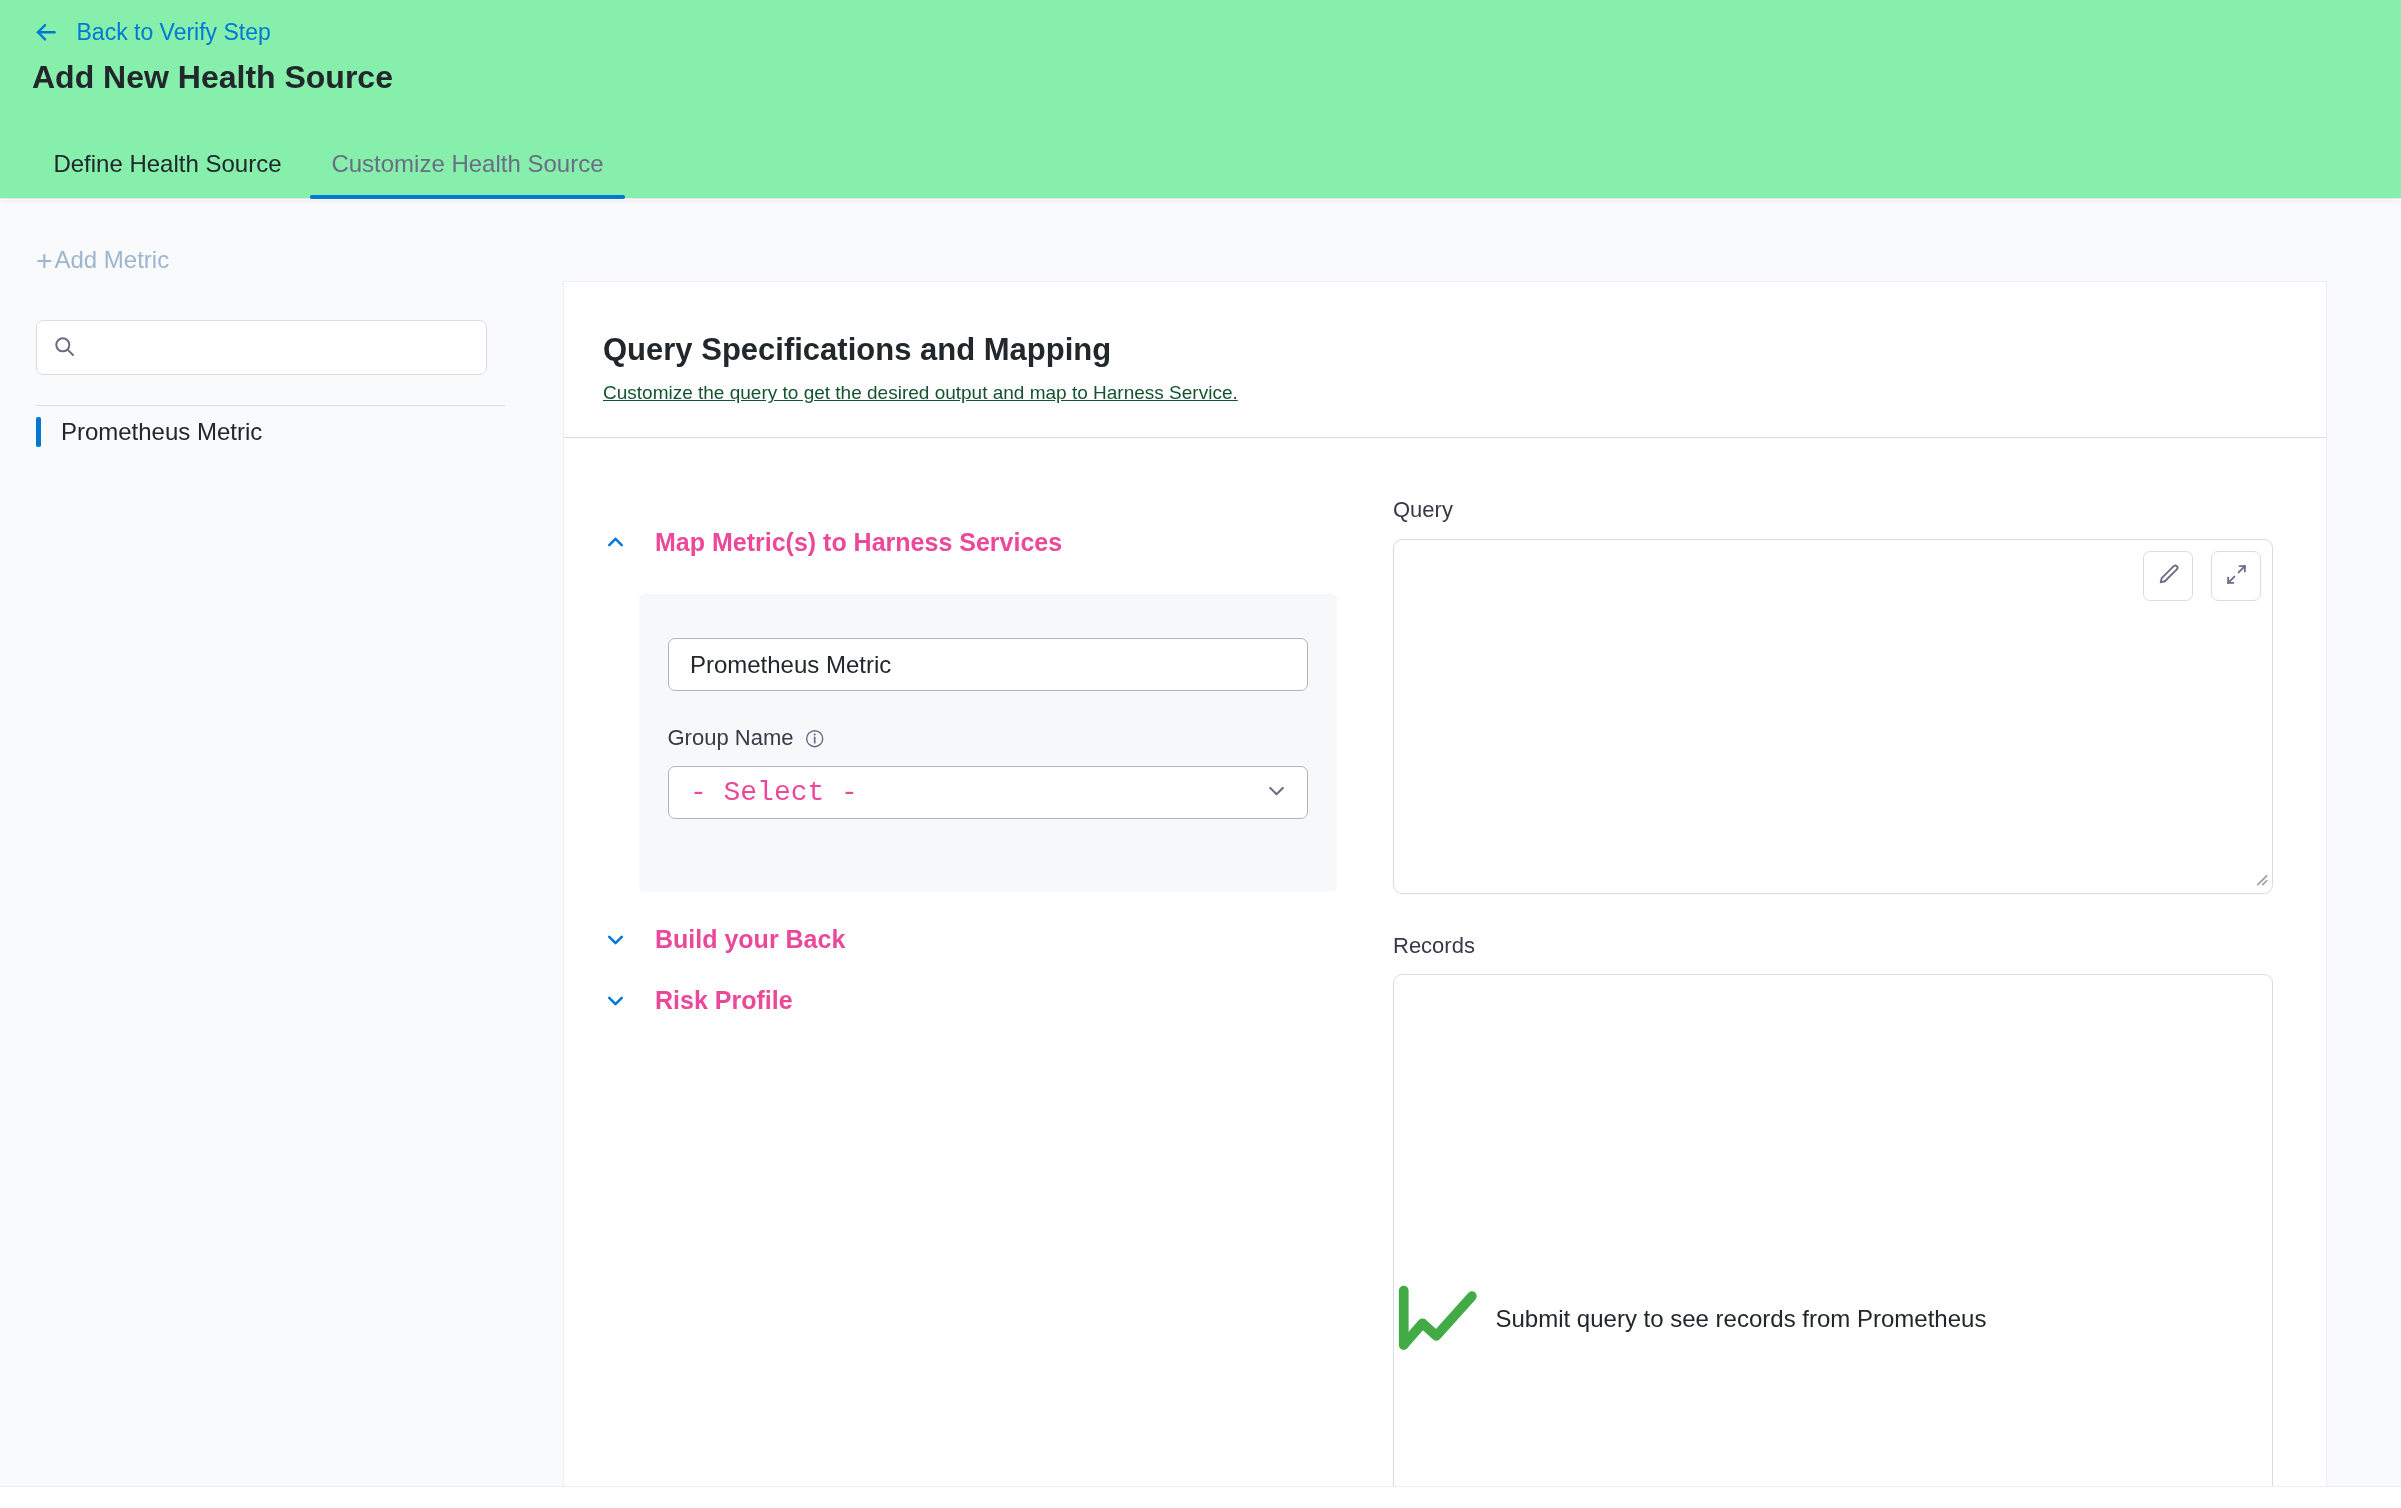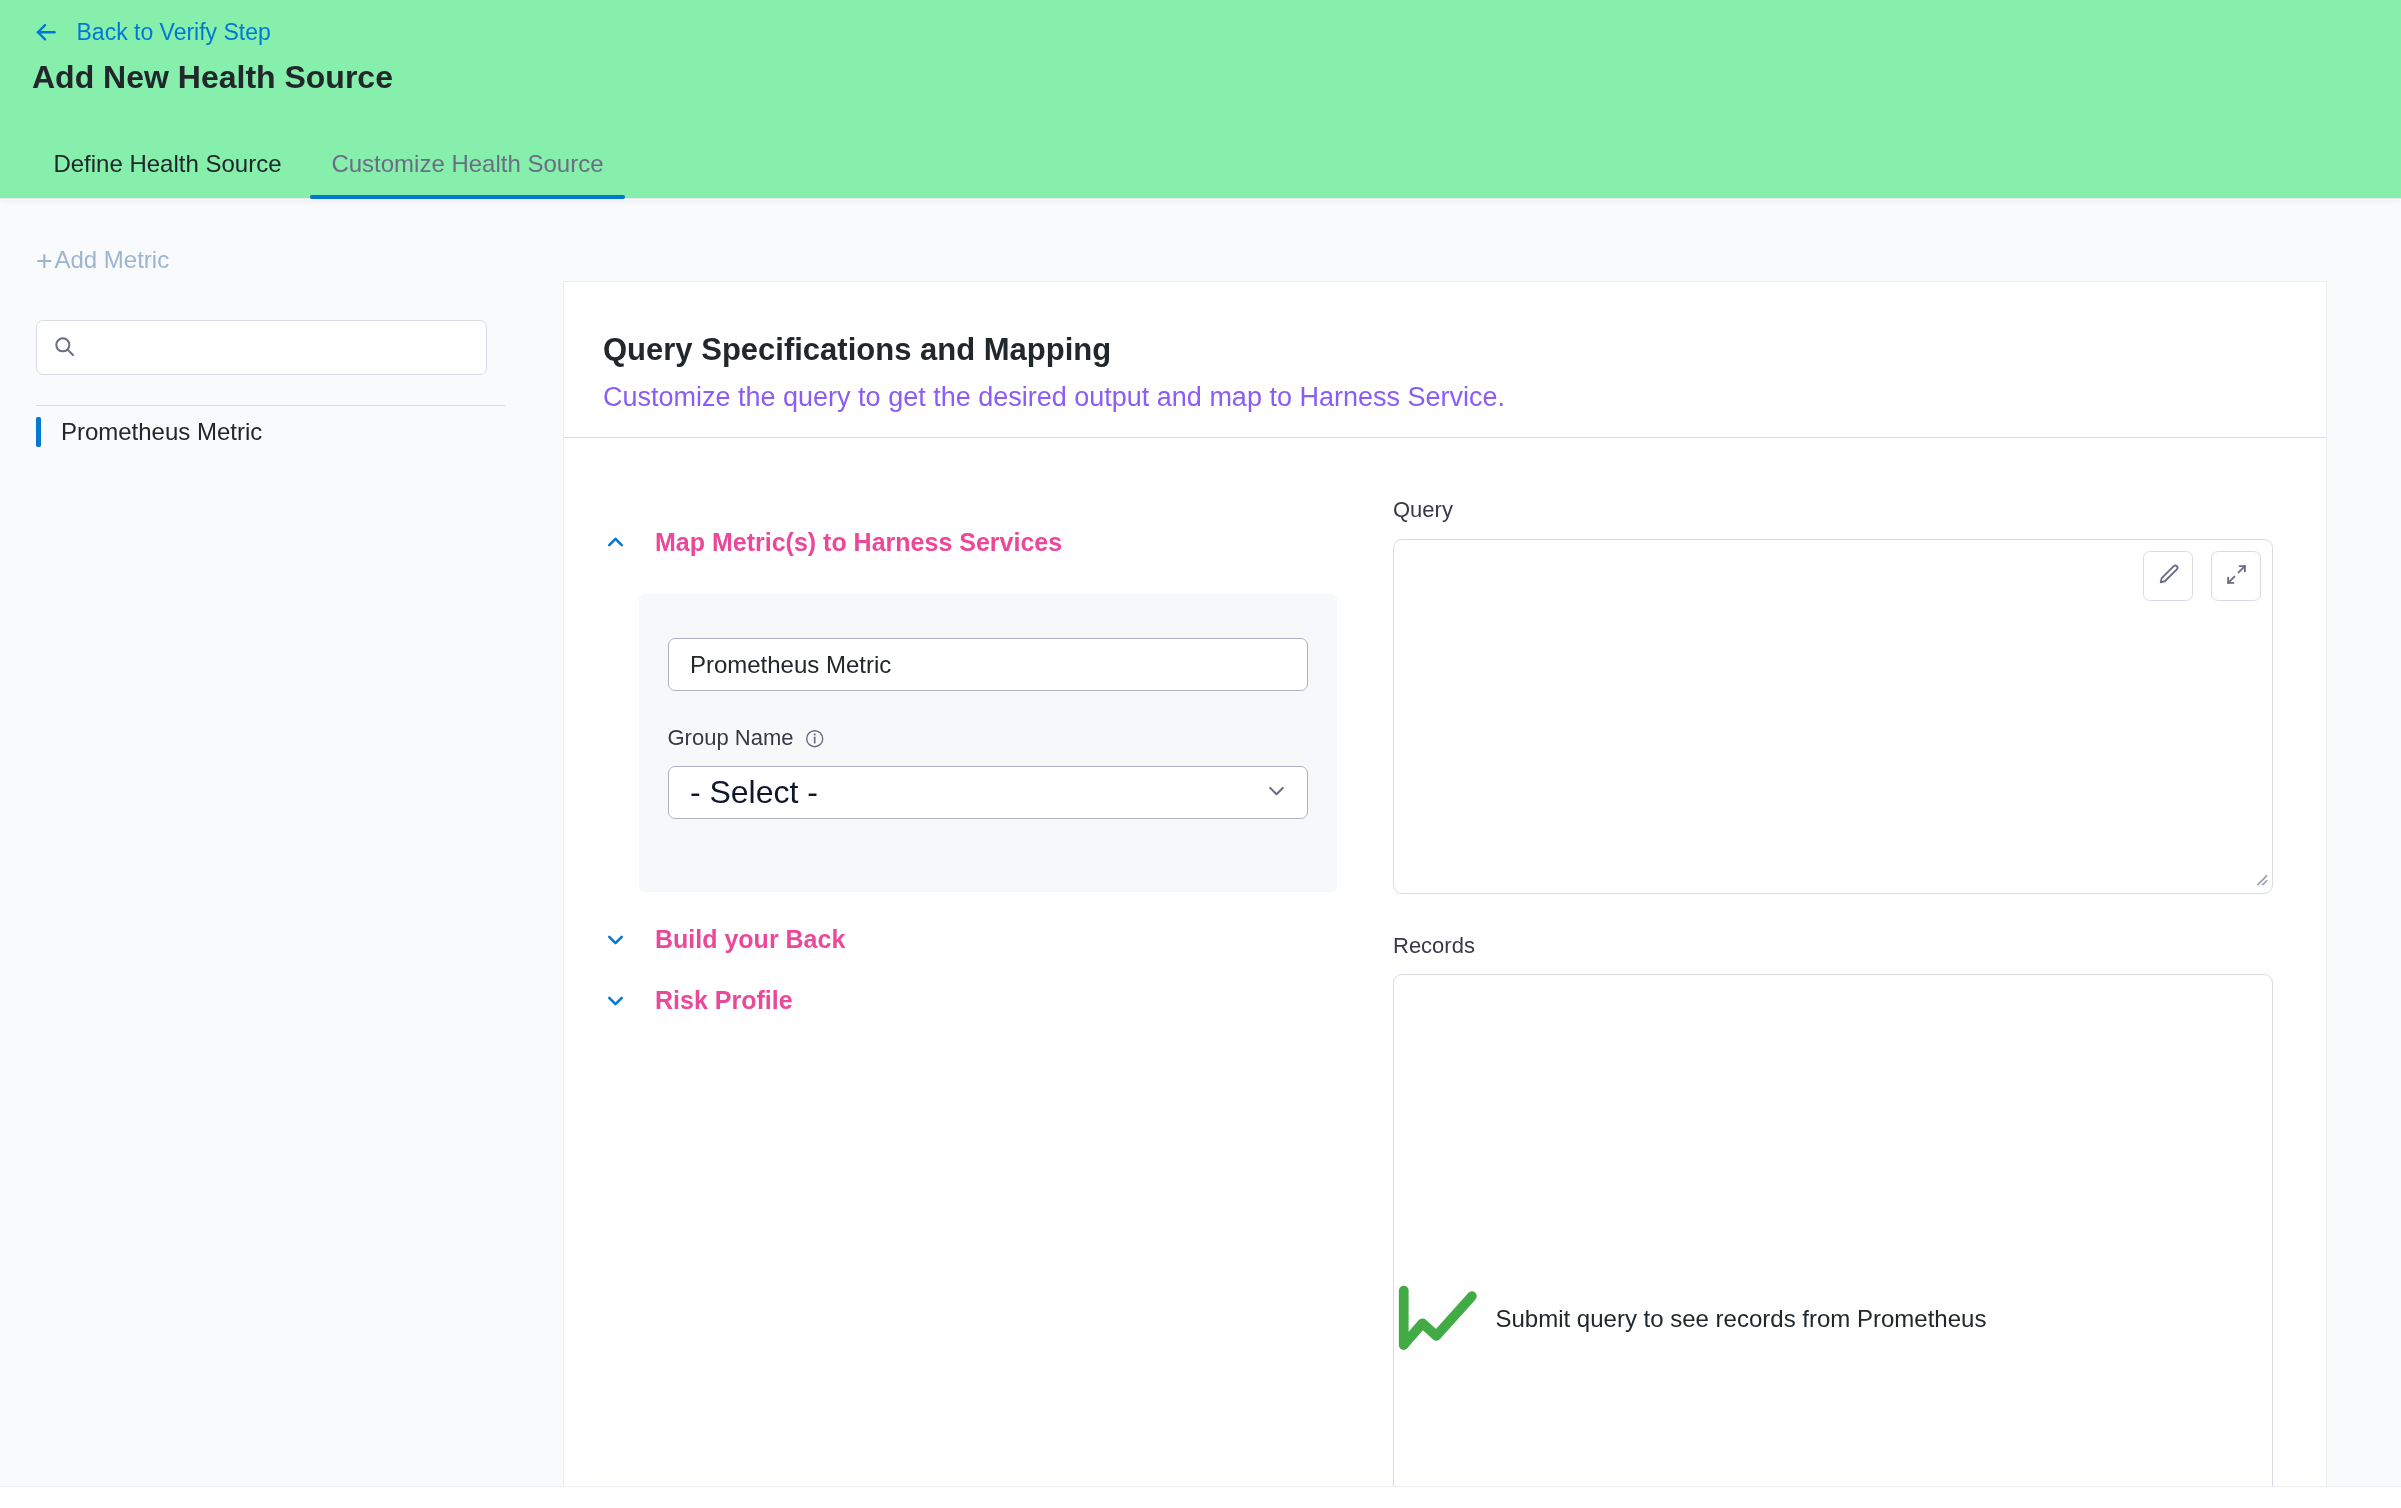--- a/index.html
+++ b/index.html
@@ -36,21 +36,21 @@
   .sidebar-divider { position:absolute; top:205px; left:36px; width:469px; height:0.9px; background:#d9dae5; }
   .metric-item { position:absolute; top:212px; left:36px; height:39px; display:flex; align-items:center; cursor:pointer; }
   .metric-item .sel-bar { width:5.3px; height:30px; background:#0278d5; border-radius:1.8px; margin-right:19.6px; }
   .metric-item .metric-label { font-size:24px; color:#22272b; }
 
   
   .card { position:absolute; top:81px; left:563px; width:1764px; height:1205px; background:#ffffff;
           border:0.9px solid #ebedf1; border-bottom:none; overflow:hidden; }
   .card-header { height:156px; padding:50px 39px 8px 39px; border-bottom:0.9px solid #dadbe7; }
   .card-title { font-size:31px; font-weight:700; color:#22272b; }
-  .card-subtitle { margin-top:14.3px; font-size:27px; color:#8b5cf6; }
+  .card-subtitle { margin-top:14.3px; font-size:19px; color:#14532d;text-decoration:underline; }
   .card-body { position:relative; height:1048px; }
 
   
   .section-header { position:absolute; left:39px; display:flex; align-items:center; gap:27px; height:36px; cursor:pointer; }
   .section-header .chev svg { display:block; }
   .section-title { font-size:25px; font-weight:700; color:#ec4899; white-space:nowrap; }
   .sec-map   { top:86px; }
   .sec-build { top:483px; }
   .sec-risk  { top:544px; }
 
@@ -58,21 +58,21 @@
                border-radius:5.3px; padding:30px 28.5px 0 28.5px; }
   .field-label { display:flex; align-items:center; gap:10.7px; font-size:22px; color:#383946; }
   .info-icon svg { display:block; }
   .text-input { margin-top:14.3px; width:640px; height:53px; border:0.9px solid #b0b1c4; border-radius:7.1px;
                 background:#ffffff; font-size:24px; color:#22272b; padding:0 21.4px; outline:none;
                 font-family:"Liberation Sans",sans-serif; }
   .group-label { margin-top:34px; }
   .select-box { margin-top:14.3px; width:640px; height:53px; border:0.9px solid #b0b1c4; border-radius:7.1px;
                 background:#ffffff; display:flex; align-items:center; justify-content:space-between;
                 padding:0 18px 0 21.4px; cursor:pointer; }
-  .select-value { font-size:32px; color:#0f172a; }
+  .select-value { font-size:28px; color:#ec4899;font-family:Liberation Mono, monospace; }
 
   
   .query-label { position:absolute; left:829px; top:59px; font-size:22px; color:#383946; }
   .query-box { position:absolute; left:829px; top:101px; width:880px; height:355px; background:#ffffff;
                border:0.9px solid #d9dae5; border-radius:9px; }
   .query-actions { position:absolute; top:10.7px; right:10.7px; display:flex; gap:18px; }
   .icon-btn { width:50px; height:50px; background:#ffffff; border:0.9px solid #d9dae5; border-radius:7.1px;
               display:flex; align-items:center; justify-content:center; cursor:pointer; }
   .resize-handle { position:absolute; right:2.7px; bottom:2.7px; cursor:nwse-resize; }
 

